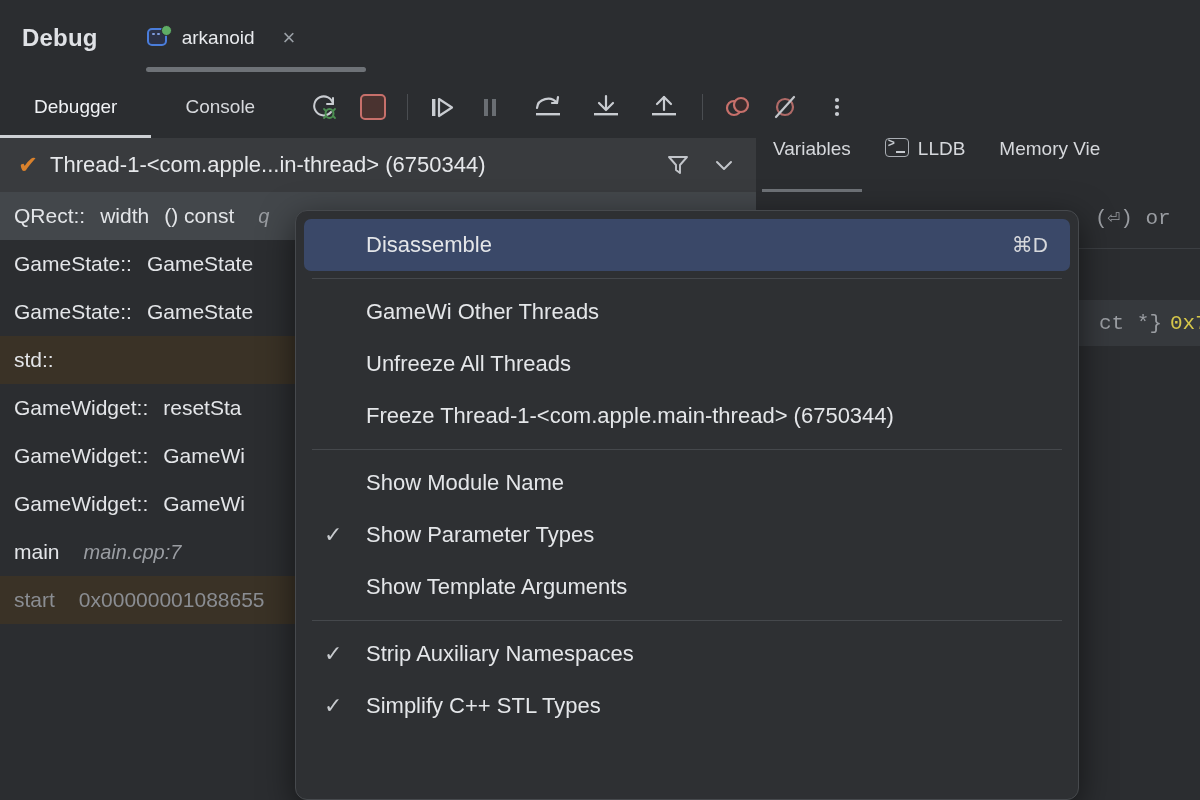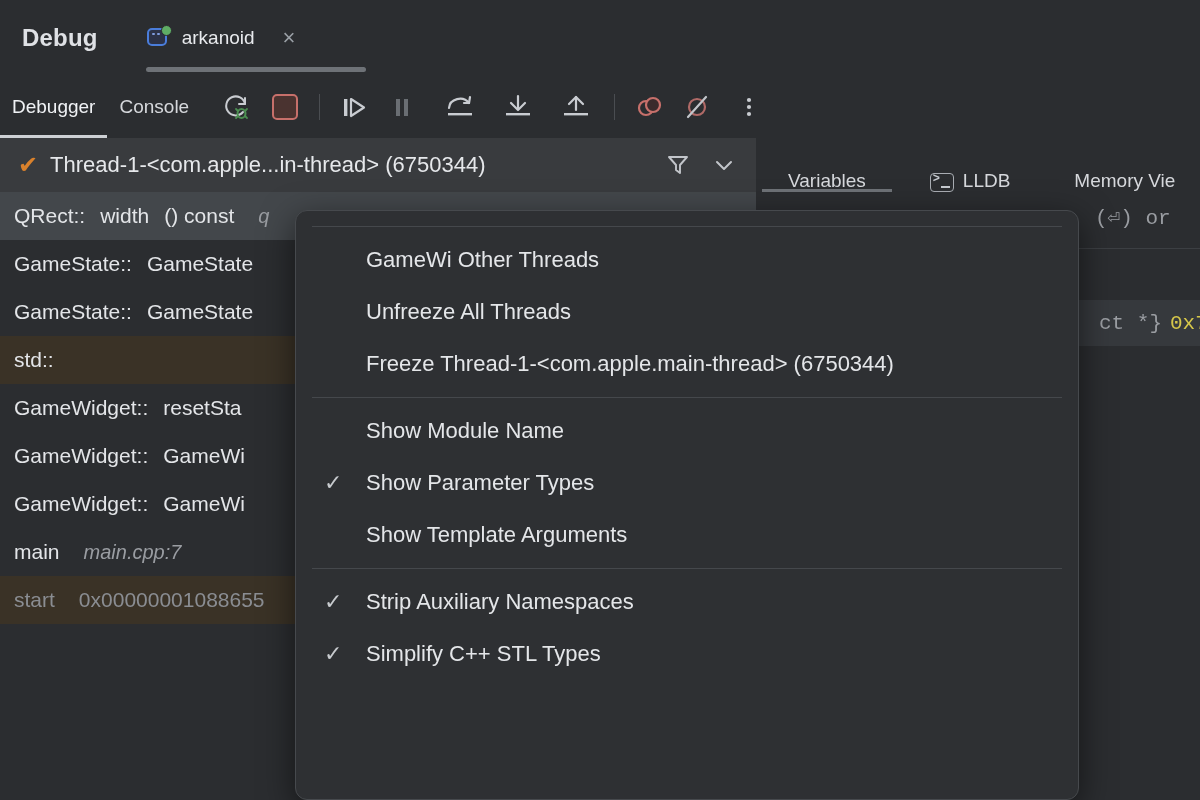--- a/index.html
+++ b/index.html
@@ -51,21 +51,21 @@
   .tab-close {
     color: #9aa0a6; font-size: 22px; line-height: 1; margin-left: 18px; cursor: pointer;
   }
 
   
   .toolbar {
     position: absolute; left: 0; top: 76px; width: 1200px; height: 62px;
     background: #2b2d30; display: flex; align-items: center;
   }
   .subtab {
-    height: 62px; display: flex; align-items: center; padding: 0 12px;
+    height: 62px; display: flex; align-items: center; padding: 0 34px;
     color: #d6d8dc; font-size: 19px; position: relative; box-sizing: border-box;
   }
   .subtab.active { color: #f0f2f5; }
   .subtab.active::after {
     content: ""; position: absolute; left: 0; right: 0; bottom: 0;
     height: 3px; background: #cdd0d4;
   }
   .tb-sep { width: 1px; height: 26px; background: #4a4d51; margin: 0 10px; }
   .tb-btn {
     width: 44px; height: 44px; display: flex; align-items: center; justify-content: center;
@@ -82,21 +82,21 @@
   .thread-label { color: #e6e8eb; font-size: 22px; white-space: nowrap; }
   .thread-actions { margin-left: auto; display: flex; align-items: center; gap: 6px; padding-right: 12px; }
   .tiny-btn { width: 40px; height: 40px; display:flex; align-items:center; justify-content:center; }
 
   .rightpanel-tabs {
     position: absolute; left: 756px; top: 138px; width: 444px; height: 54px;
     background: #2b2d30; display: flex; align-items: center;
     border-bottom: 1px solid #1f2124;
   }
   .rp-tab {
-    height: 54px; display: flex; align-items: flex-end; gap: 9px; padding: 0 32px;
+    height: 54px; display: flex; align-items: flex-start; gap: 9px; padding: 0 17px;
     color: #d6d8dc; font-size: 19px; position: relative; box-sizing: border-box;
     white-space: nowrap;
   }
   .rp-tab.active::after {
     content: ""; position: absolute; left: 6px; right: 6px; bottom: 0;
     height: 3px; background: #6e7277;
   }
   .term-icon {
     width: 24px; height: 19px; border: 1.7px solid #a9adb3; border-radius: 4px;
     position: relative; box-sizing: border-box;
@@ -359,20 +359,25 @@
   <div class="varspanel"></div>
   <div class="var-hint">(⏎) or</div>
   <div class="var-hint-rule"></div>
   <div class="var-row">
     <span class="t">ct *}</span>
     <span class="v">0x7f9</span>
   </div>
 
   <div class="ctxmenu">
 
+    <div class="mi highlight">
+      <span class="mi-gutter"></span>
+      <span class="mi-label">Disassemble</span>
+      <span class="mi-shortcut">⌘D</span>
+    </div>
 
 
     <div class="menu-sep"></div>
 
     <div class="mi">
       <span class="mi-gutter"></span>
       <span class="mi-label">GameWi Other Threads</span>
     </div>
     <div class="mi">
       <span class="mi-gutter"></span>

